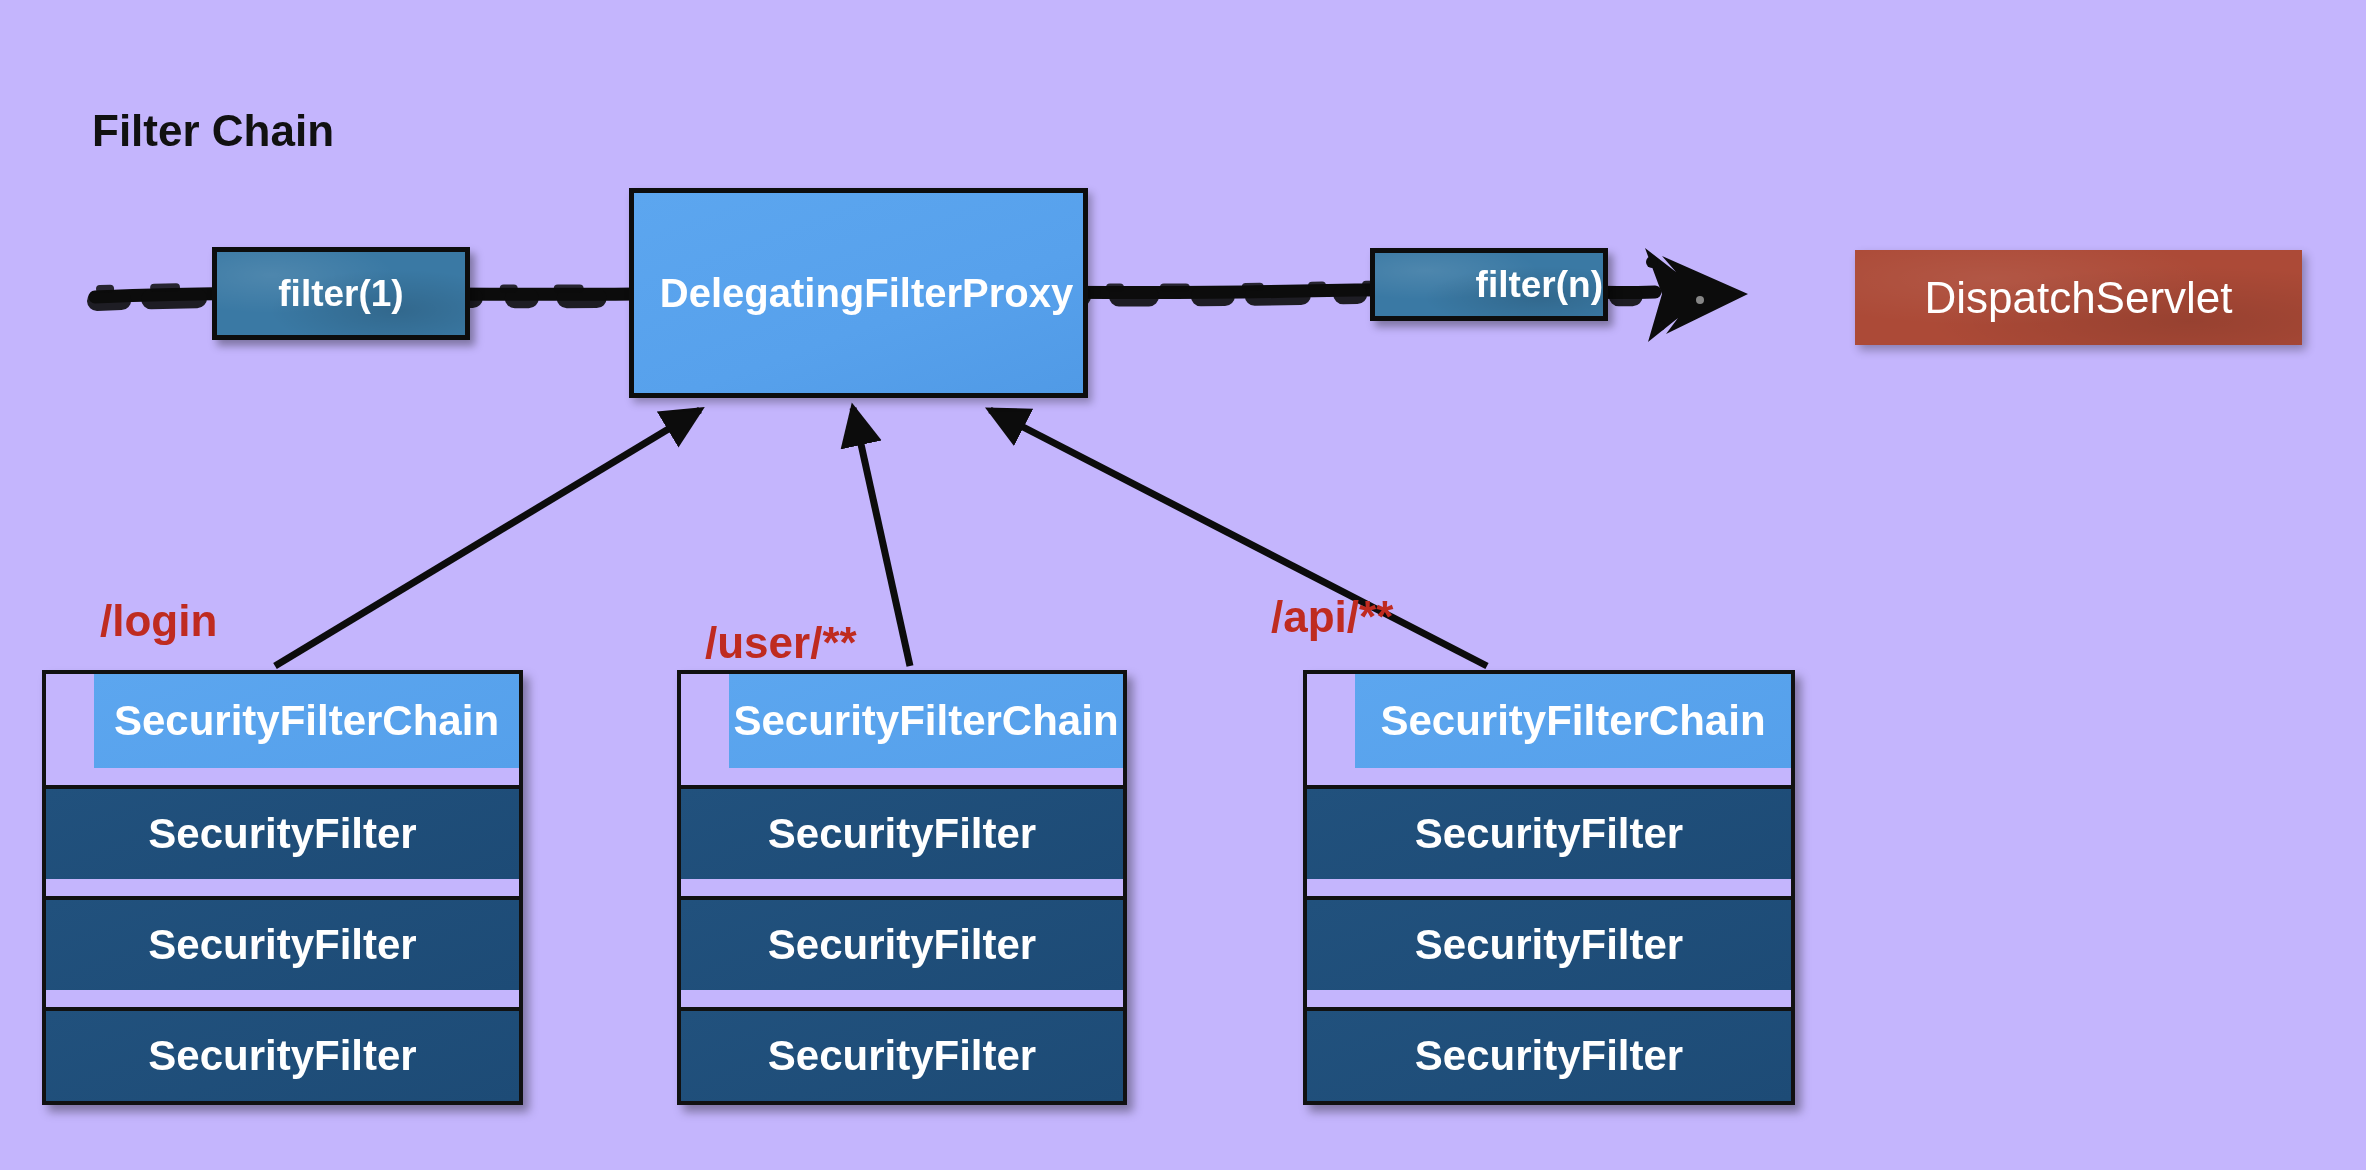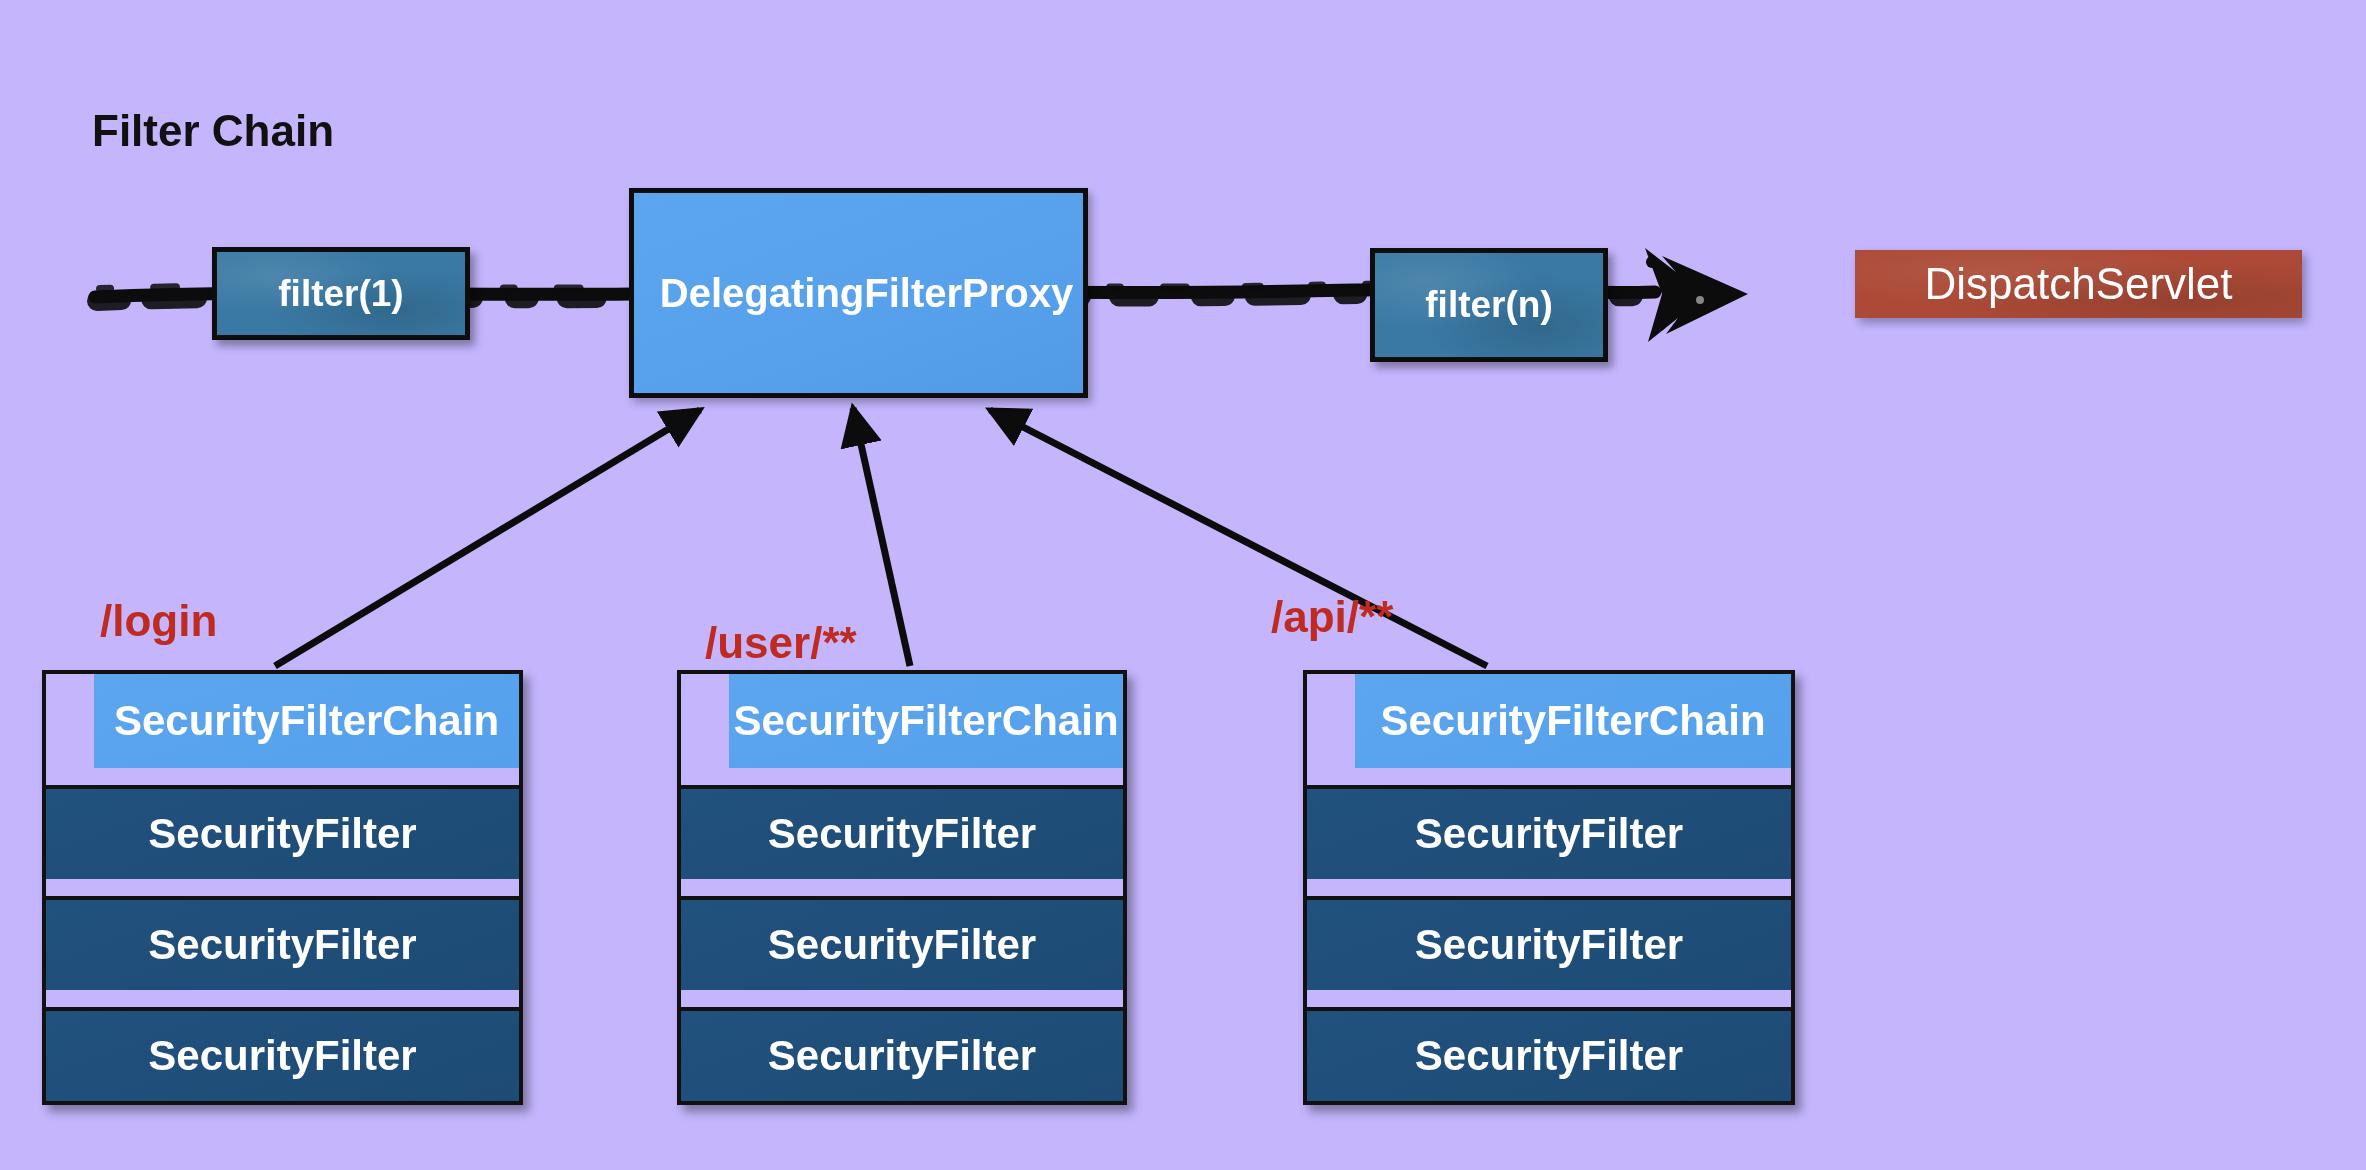--- a/index.html
+++ b/index.html
@@ -95,25 +95,25 @@
   <div class="title">Filter Chain</div>
 
   <div class="box teal" style="left:212px;top:247px;width:258px;height:93px;">
     <span>filter(1)</span>
   </div>
 
   <div class="box proxy" style="left:629px;top:188px;width:459px;height:210px;padding-left:16px;">
     <span>DelegatingFilterProxy</span>
   </div>
 
-  <div class="box teal" style="left:1370px;top:248px;width:238px;height:114px;">
+  <div class="box teal" style="left:1370px;top:248px;width:238px;height:73px;justify-content:flex-end;">
     <span>filter(n)</span>
   </div>
 
-  <div class="box brick" style="left:1855px;top:250px;width:447px;height:68px;">
+  <div class="box brick" style="left:1855px;top:250px;width:447px;height:95px;">
     <span>DispatchServlet</span>
   </div>
 
   <div class="path-label" style="left:100px;top:596px;">/login</div>
   <div class="path-label" style="left:705px;top:578px;margin-top:40px;">/user/**</div>
   <div class="path-label" style="left:1271px;top:592px;">/api/**</div>
 
   <div class="stack" style="left:42px;width:481px;">
     <div class="cell head">SecurityFilterChain</div>
     <div class="cell row">SecurityFilter</div>

